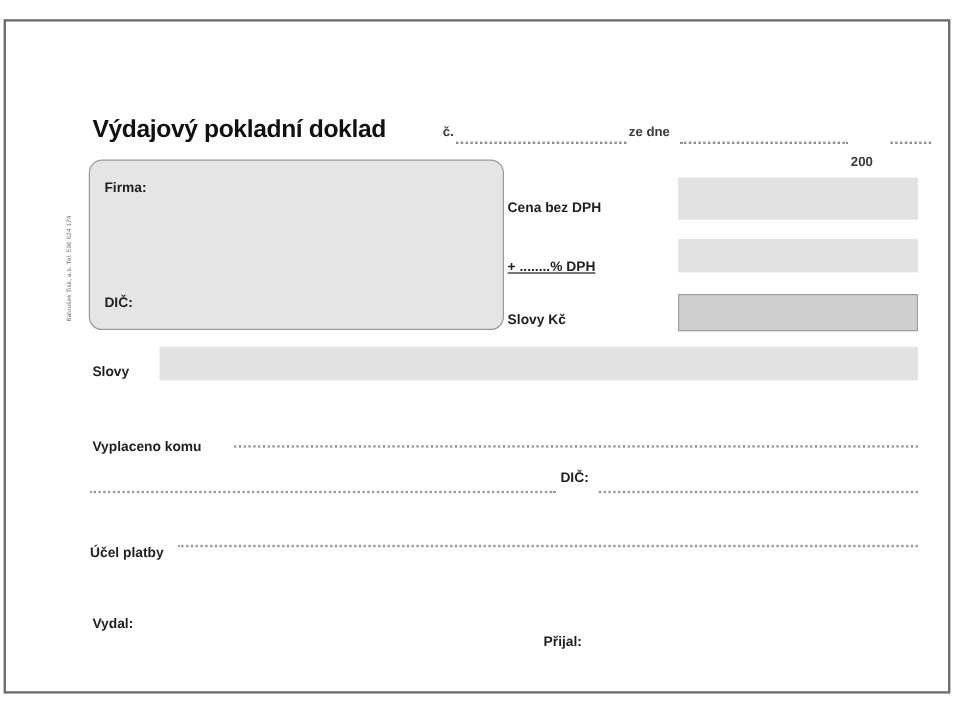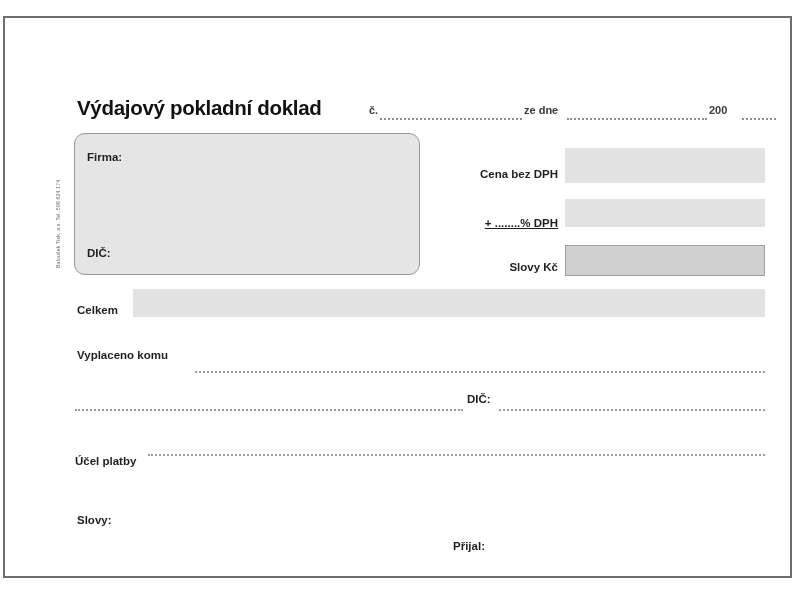--- a/index.html
+++ b/index.html
@@ -69,21 +69,21 @@
   .hdr-lbl {
     position: absolute;
     font-size: 11px;
     font-weight: bold;
     color: #3a3a3a;
     white-space: nowrap;
     top: 8px;
   }
   #hdr-cislo { left: 292px; }
   #hdr-zedne { left: 447px; }
-  #hdr-year  { left: 632px; }
+  #hdr-year  { left: 632px; margin-top: 25px; }
 
   .hdr-dots {
     position: absolute;
     top: 20px;
     height: 2px;
     border-bottom: 2px dotted #8d8d8d;
   }
   #hdr-dots-1 { left: 303px; width: 142px; }
   #hdr-dots-2 { left: 490px; width: 140px; }
   #hdr-dots-3 { left: 665px; width: 34px; }
@@ -117,21 +117,20 @@
     color: #1f1f1f;
   }
 
   
   .amount-label {
     position: absolute;
     font-size: 11.5px;
     font-weight: bold;
     color: #1f1f1f;
     white-space: nowrap;
-    text-align: right;
     width: 135px;
   }
   #lbl-cena    { left: 418px; top: 150px; }
   #lbl-dph     { left: 418px; top: 199px; text-decoration: underline; }
   #lbl-celkem  { left: 418px; top: 243px; }
 
   .amount-box {
     position: absolute;
     left: 560px;
     width: 200px;
@@ -166,33 +165,33 @@
     font-weight: bold;
     color: #1f1f1f;
     white-space: nowrap;
   }
   .dot-rule {
     position: absolute;
     height: 2px;
     border-bottom: 2px dotted #9a9a9a;
   }
 
-  #lbl-vyplaceno { left: 72px; top: 331px; text-align: center; }
+  #lbl-vyplaceno { left: 72px; top: 349px; text-align: center; }
   #dots-vyplaceno { left: 190px; top: 351px; width: 570px; }
 
   #dots-dic-left  { left: 70px; top: 389px; width: 388px; }
   #lbl-dic-mid    { left: 462px; top: 375px; }
   #dots-dic-right { left: 494px; top: 389px; width: 266px; }
 
   #lbl-ucel  { left: 70px; top: 437px; }
   #dots-ucel { left: 143px; top: 434px; width: 617px; }
 
   
   #lbl-vydal  { position: absolute; left: 72px;  top: 496px; font-size: 11.5px; font-weight: bold; color: #1f1f1f; }
-  #lbl-prijal { position: absolute; left: 448px; top: 522px; font-size: 11.5px; font-weight: bold; color: #1f1f1f; text-align: right; }
+  #lbl-prijal { position: absolute; left: 448px; top: 511px; font-size: 11.5px; font-weight: bold; color: #1f1f1f; text-align: right; }
 </style>
 </head>
 <body>
 
 <div id="page">
 
   <div id="form-frame">
 
     <div id="vertical-strip">Baloušek Tisk, a.s. Tel. 596 624 174</div>
 
@@ -216,30 +215,30 @@
 
     <div class="amount-label" id="lbl-cena">Cena bez DPH</div>
     <div class="amount-box" id="box-cena"></div>
 
     <div class="amount-label" id="lbl-dph">+ ........% DPH</div>
     <div class="amount-box" id="box-dph"></div>
 
     <div class="amount-label" id="lbl-celkem">Slovy Kč</div>
     <div class="amount-box" id="box-celkem"></div>
 
-    <div id="slovy-label">Celkem</div>
+    <div id="slovy-label">Slovy</div>
     <div id="slovy-bar"></div>
 
     <div class="line-label" id="lbl-vyplaceno">Vyplaceno komu</div>
     <div class="dot-rule" id="dots-vyplaceno"></div>
 
     <div class="dot-rule" id="dots-dic-left"></div>
     <div class="line-label" id="lbl-dic-mid">DIČ:</div>
     <div class="dot-rule" id="dots-dic-right"></div>
 
     <div class="line-label" id="lbl-ucel">Účel platby</div>
     <div class="dot-rule" id="dots-ucel"></div>
 
-    <div id="lbl-vydal">Slovy:</div>
+    <div id="lbl-vydal">Vydal:</div>
     <div id="lbl-prijal">Přijal:</div>
 
   </div>
 </div>
 
 </body></html>

